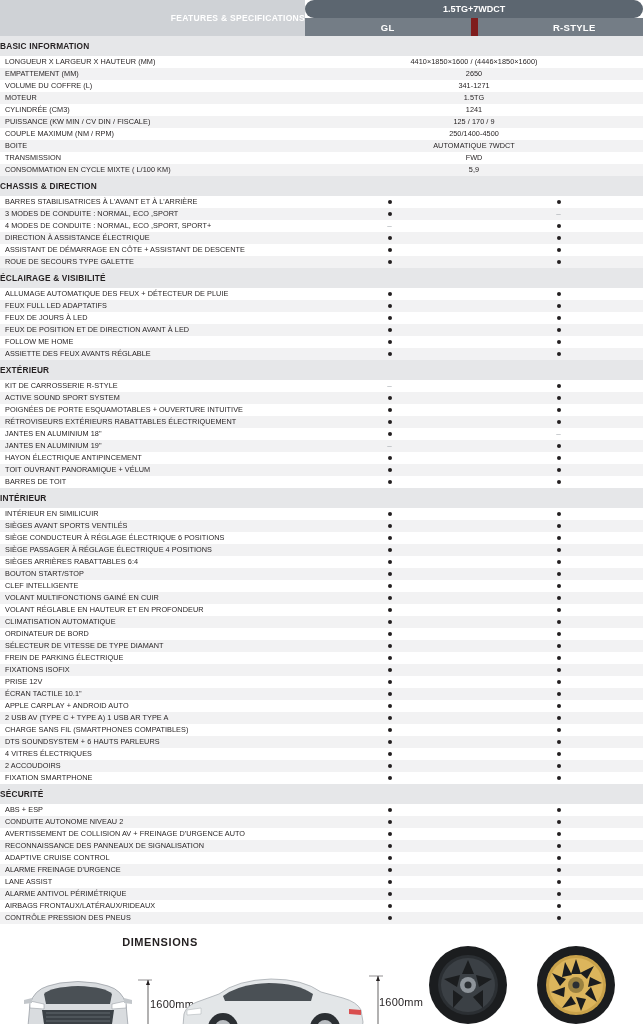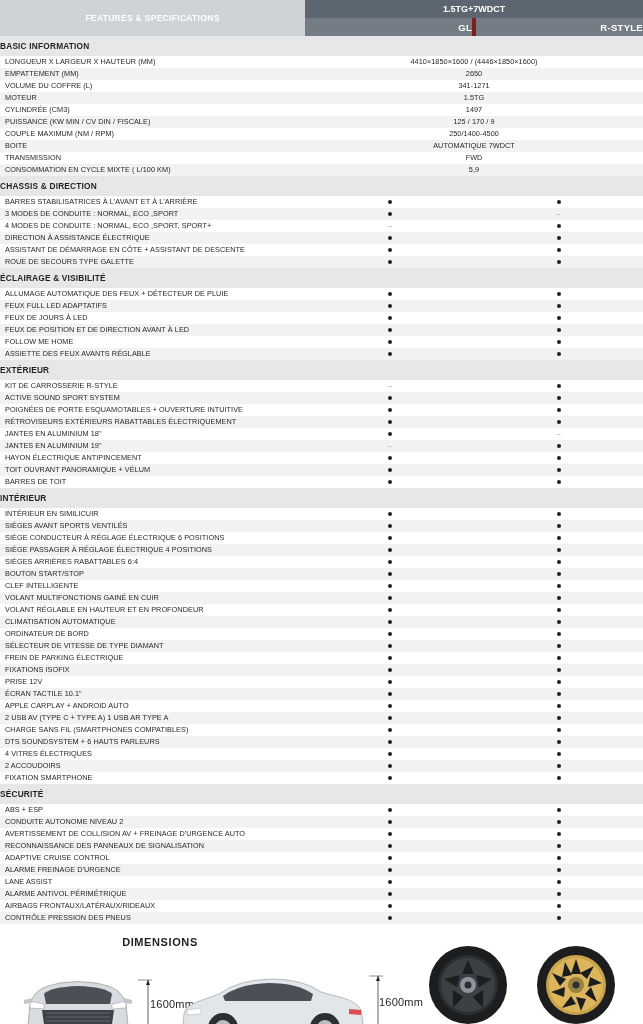--- a/index.html
+++ b/index.html
@@ -25,42 +25,43 @@
     vertical-align: middle;
   }
   
   .hdr-title {
     background: #cfd2d6;
     color: #ffffff;
     font-size: 8.5px;
     font-weight: bold;
     letter-spacing: .3px;
     padding: 6px 0 6px 6px;
-    text-align: center;
+    text-align: right;
     height: 36px;
     width: 305px;
   }
   .hdr-engine {
     background: #5c6670;
     color: #ffffff;
     font-size: 9px;
     font-weight: bold;
     text-align: center;
     height: 18px;
+    border-radius: 9px;
   }
   .hdr-trim {
     background: #747d86;
     color: #ffffff;
     font-size: 9.5px;
     font-weight: bold;
-    text-align: right;
+    text-align: center;
     height: 18px;
     letter-spacing: .3px;
   }
-  .hdr-trim.second { border-left: 4px solid #7f1d1d; padding-left: 28px; }
+  .hdr-trim.second { border-left: 7px solid #7f1d1d; padding-left: 28px; }
 
   
   .section-row td {
     background: #e6e7e9;
     color: #231f20;
     font-size: 8.3px;
     font-weight: bold;
     padding: 2px 0 2px 5px;
     letter-spacing: .2px;
     height: 20px;
@@ -166,21 +167,21 @@
         <tr class="r">
           <td class="label">VOLUME DU COFFRE (L)</td>
           <td class="val span2" colspan="2">341-1271</td>
         </tr>
         <tr class="r alt">
           <td class="label">MOTEUR</td>
           <td class="val span2" colspan="2">1.5TG</td>
         </tr>
         <tr class="r">
           <td class="label">CYLINDRÉE (cm3)</td>
-          <td class="val span2" colspan="2">1497</td>
+          <td class="val span2" colspan="2">1241</td>
         </tr>
         <tr class="r alt">
           <td class="label">PUISSANCE (kW min / cv DIN / fiscale)</td>
           <td class="val span2" colspan="2">125 / 170 / 9</td>
         </tr>
         <tr class="r">
           <td class="label">COUPLE MAXIMUM (Nm / rpm)</td>
           <td class="val span2" colspan="2">250/1400-4500</td>
         </tr>
         <tr class="r alt">

